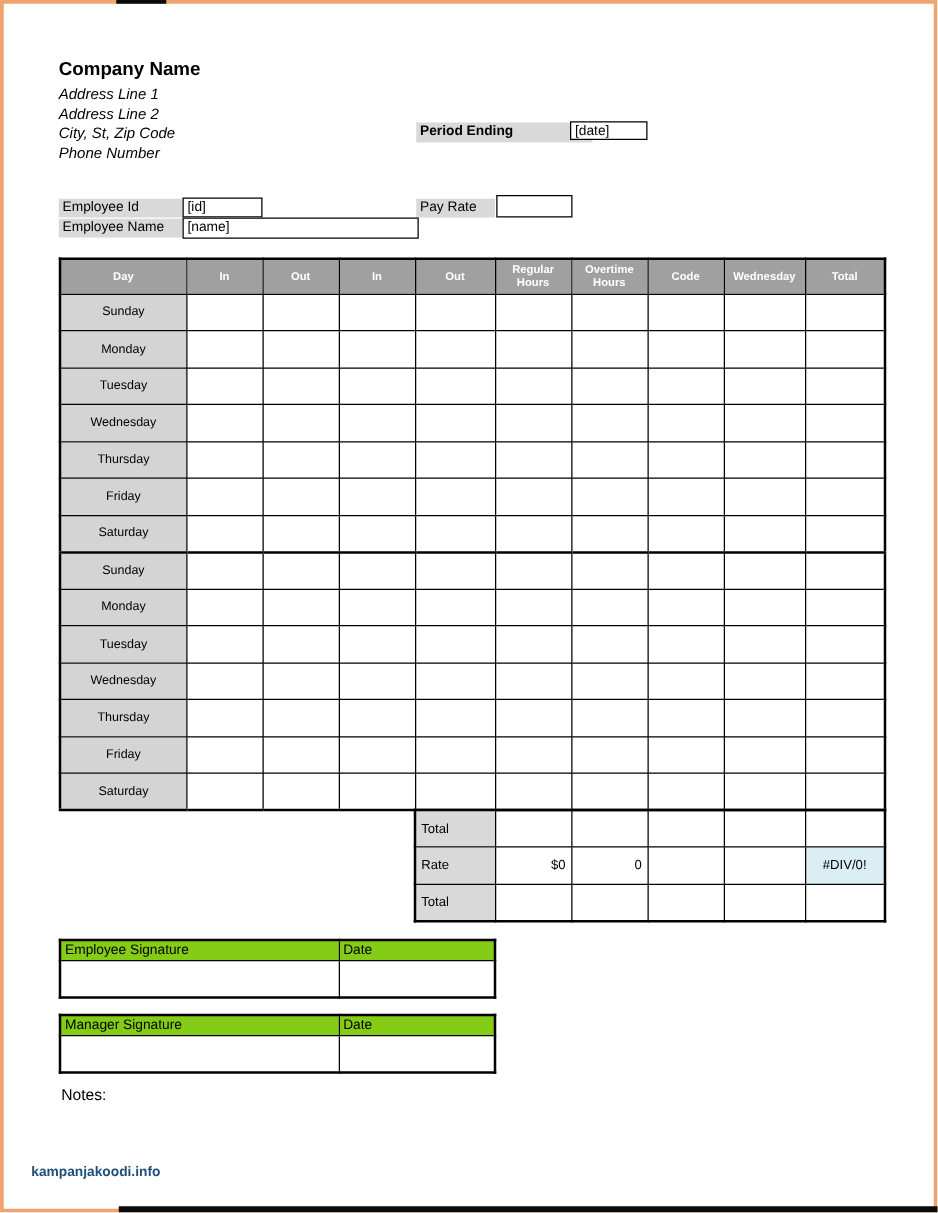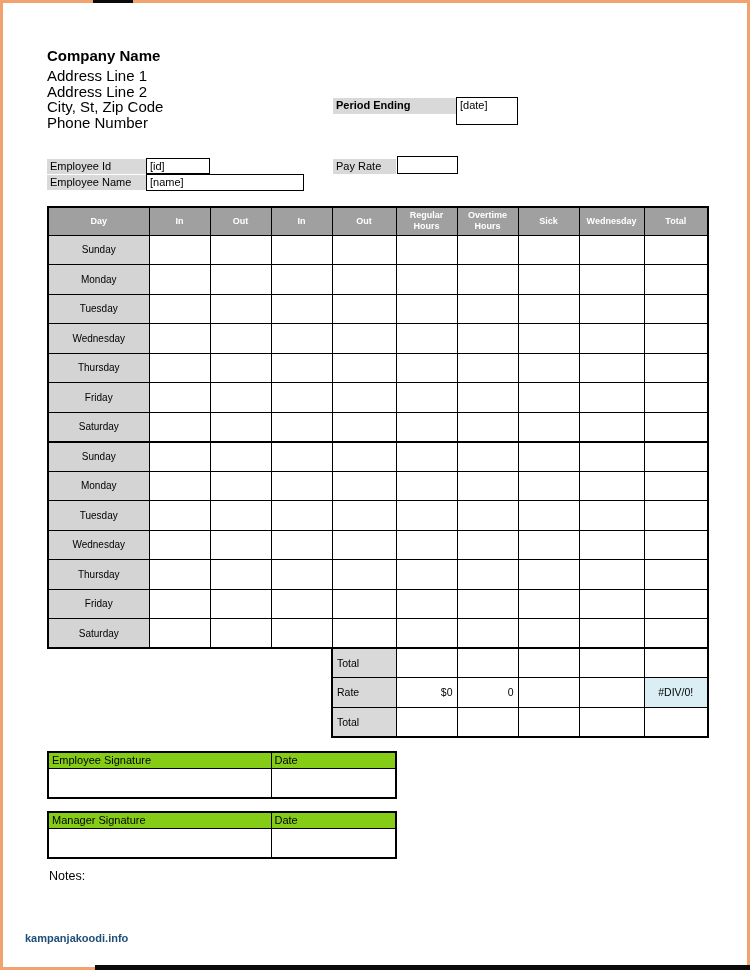--- a/index.html
+++ b/index.html
@@ -15,39 +15,39 @@
     background: #fff;
     border: 3px solid #f0a36e;
   }
   
   .edge-strip-bottom { position: absolute; left: 92px; bottom: -3px; width: 658px; height: 5px; background: #0a0a0a; }
   .edge-dash-top { position: absolute; left: 90px; top: -3px; width: 40px; height: 3px; background: #0a0a0a; }
 
   
   .company { position: absolute; left: 44px; top: 44px; }
   .company-name { font-size: 15px; font-weight: bold; margin-bottom: 4px; }
-  .addr { font-size: 15px; line-height: 15.5px; }
+  .addr { font-size: 12px; line-height: 15.5px; font-style: italic; }
   .doc-title { position: absolute; left: 330px; top: 44px; font-size: 15.5px; font-weight: bold; }
 
   .glabel {
     position: absolute; background: #d9d9d9;
     font-size: 11px; line-height: 15px; padding-left: 3px;
   }
   .vbox {
     position: absolute; background: #fff; border: 1px solid #000;
     font-size: 11px; line-height: 14px; padding-left: 3px; overflow: hidden;
   }
   .period-label { left: 330px; top: 95px; width: 141px; height: 16px; font-weight: bold; }
-  .period-value { left: 453px; top: 94px; width: 62px; height: 28px; }
+  .period-value { left: 453px; top: 94px; width: 62px; height: 15px; }
   .empid-label  { left: 44px;  top: 156px; width: 112px; height: 15px; }
   .empid-value  { left: 143px; top: 155px; width: 64px; height: 16px; }
   .payrate-label{ left: 330px; top: 156px; width: 63px; height: 15px; }
   .payrate-value{ left: 394px; top: 153px; width: 61px; height: 18px; }
   .empname-label{ left: 44px;  top: 172px; width: 99px; height: 15px; }
-  .empname-value{ left: 143px; top: 171px; width: 158px; height: 17px; }
+  .empname-value{ left: 143px; top: 171px; width: 189px; height: 17px; }
 
   
   table { border-collapse: collapse; table-layout: fixed; }
   .time-table { position: absolute; left: 44px; top: 203px; width: 660px; border: 2px solid #000; }
   .time-table th, .time-table td { border: 1px solid #000; overflow: hidden; }
   .time-table thead tr { height: 28px; }
   .time-table thead th {
     background: #a0a0a0; color: #fff; font-size: 9px; font-weight: bold;
     text-align: center; vertical-align: middle; line-height: 1.25; padding: 0 2px;
   }
@@ -121,21 +121,21 @@
     </colgroup>
     <thead>
       <tr id="time-table-header-row">
           <th>Day</th>
           <th>In</th>
           <th>Out</th>
           <th>In</th>
           <th>Out</th>
           <th>Regular Hours</th>
           <th>Overtime Hours</th>
-          <th>Sick</th>
+          <th>Code</th>
           <th>Wednesday</th>
           <th>Total</th>
         </tr>
     </thead>
     <tbody id="time-table-body">
         <tr>
           <td class="day-cell">Sunday</td>
           <td class="entry-cell"></td>
           <td class="entry-cell"></td>
           <td class="entry-cell"></td>

